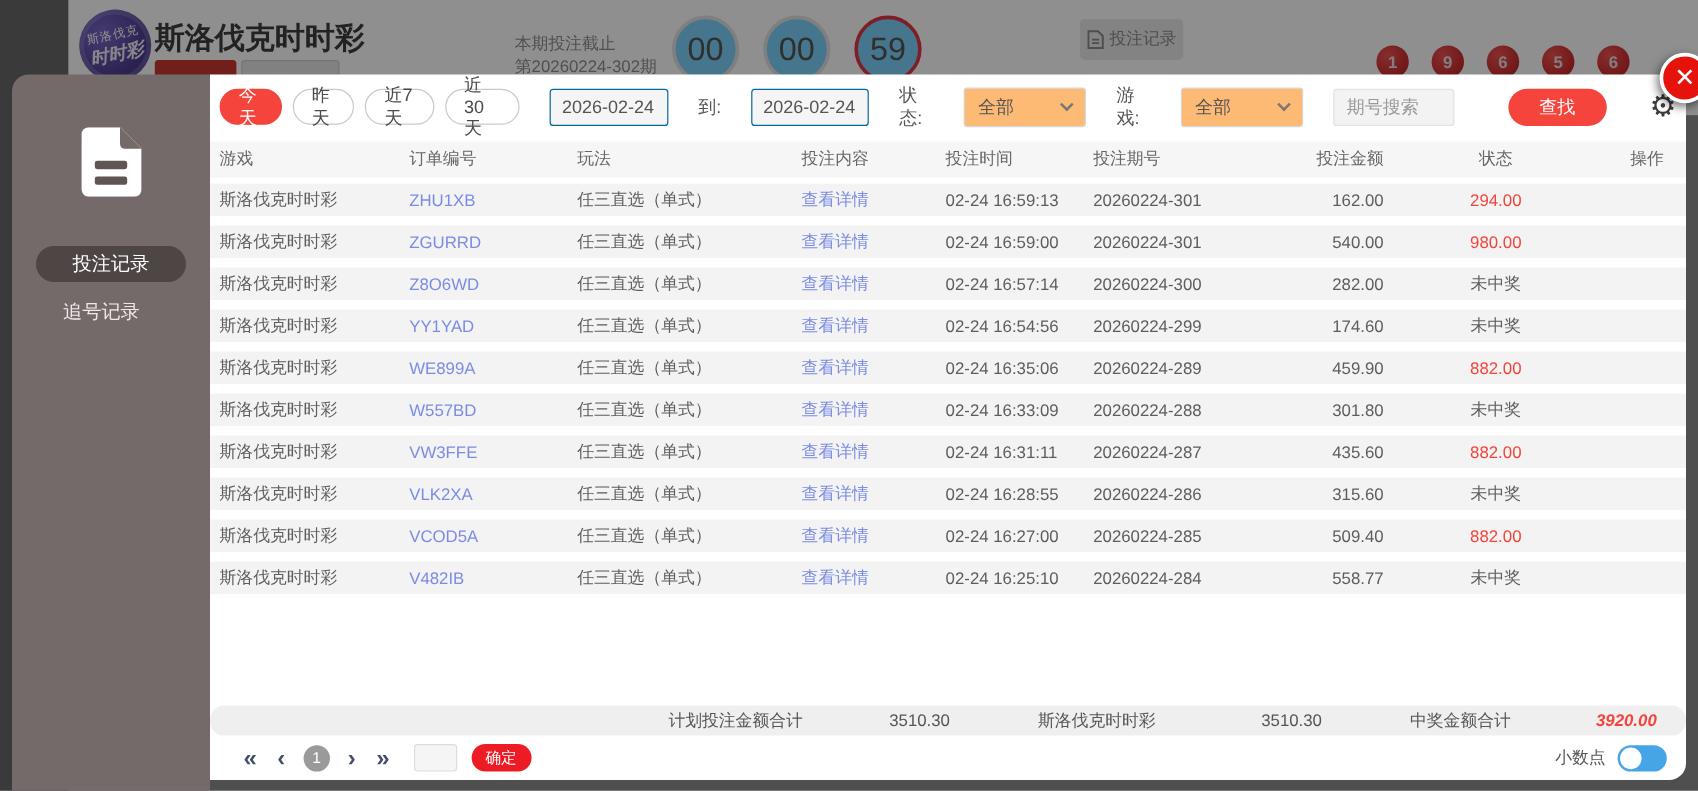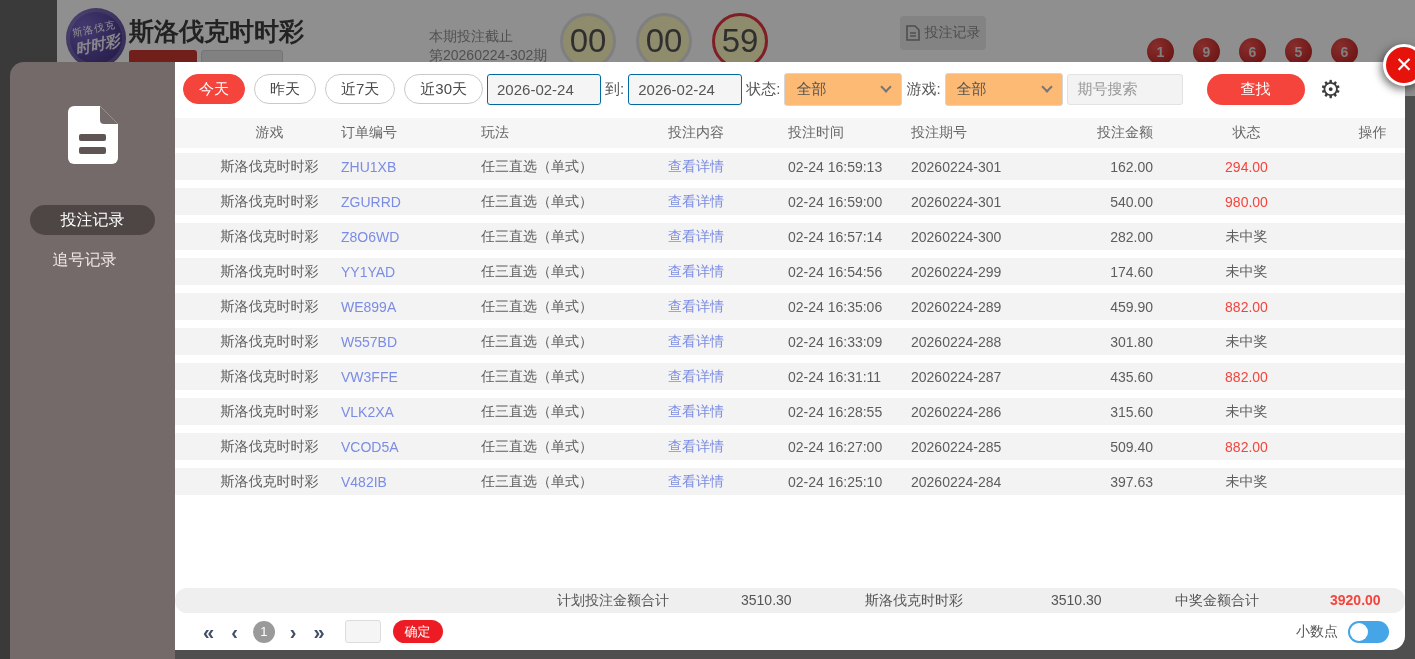--- a/index.html
+++ b/index.html
@@ -12,66 +12,66 @@
   .logo-badge { position:absolute; left:9px; top:8px; width:60px; height:60px; border-radius:50%;
     background:radial-gradient(circle at 35% 30%, #7a68c8, #4a3a8d 70%); display:flex; flex-direction:column;
     align-items:center; justify-content:center; color:#fff; transform:rotate(-12deg); box-shadow:inset 0 0 0 4px rgba(255,255,255,.15);}
   .logo-line1 { font-size:10px; letter-spacing:1px; }
   .logo-line2 { font-size:15px; font-style:italic; font-weight:bold; color:#f3eef8; }
   .lottery-title { position:absolute; left:72px; top:15px; font-size:25px; font-weight:bold; color:#3e3e3e; }
   .hdr-btn-red { position:absolute; left:72px; top:50px; width:68px; height:30px; background:#c9382f; border-radius:3px; }
   .hdr-btn-gray { position:absolute; left:144px; top:50px; width:82px; height:30px; background:#e6e6e6; border:1px solid #cfcfcf; border-radius:3px; }
   .deadline { position:absolute; left:372px; top:27px; font-size:14px; color:#8f8f8f; line-height:19px; }
   .countdown { position:absolute; left:503px; top:13px; display:flex; gap:20px; }
-  .cd-circle { width:56px; height:56px; border-radius:50%; border:3px solid #e3e3e3; display:flex; align-items:center; justify-content:center; font-size:33px; color:#555; background:#fef9c3; }
+  .cd-circle { width:56px; height:56px; border-radius:50%; border:3px solid #e3e3e3; display:flex; align-items:center; justify-content:center; font-size:27px; color:#555; background:#7dd3fc; }
   .cd-circle.hot { border-color:#e23744; }
   .hdr-record-btn { position:absolute; left:843px; top:16px; width:86px; height:34px; background:#e9e9e9; border-radius:4px; display:flex; align-items:center; justify-content:center; gap:5px; font-size:14px; color:#8b8b8b; }
   .last-draw-label { position:absolute; left:956px; top:39px; font-size:14px; color:#6c6c6c;margin-top:40px; }
   .balls { position:absolute; left:1090px; top:38px; display:flex; gap:19px; }
   .ball { width:27px; height:27px; border-radius:50%; background:radial-gradient(circle at 35% 30%, #ef5350, #b71c1c); color:#e8e0e0; font-size:14px; font-weight:bold; display:flex; align-items:center; justify-content:center; }
 
   .dim { position:absolute; inset:0; background:rgba(0,0,0,0.44); }
 
   
   .m-sidebar { position:absolute; left:10px; top:62px; width:165px; bottom:0; background:#756a6a; border-radius:14px 0 0 0; z-index:10; }
   .m-doc-icon { position:absolute; left:56px; top:44px; }
   .side-pill { position:absolute; left:20px; top:143px; width:125px; height:30px; border-radius:16px; background:#4e4545; color:#fff; font-size:16px; display:flex; align-items:center; justify-content:center; cursor:pointer; }
   .side-item { position:absolute; left:0; top:185px; width:149px; height:26px; color:#efe8e8; font-size:16px; display:flex; align-items:center; justify-content:center; cursor:pointer; }
 
   
   .modal { position:absolute; left:175px; top:62px; width:1230px; height:588px; background:#fff; border-radius:0 14px 14px 0; z-index:10; }
   .close-x { position:absolute; left:1383px; top:44px; width:42px; height:42px; border-radius:50%; background:#e6120c; border:3px solid #fff; box-shadow:-2px 3px 8px rgba(0,0,0,.55); color:#fff; font-size:21px; font-weight:bold; display:flex; align-items:center; justify-content:center; z-index:30; cursor:pointer; }
 
   
-  .filterbar { position:absolute; top:8px; left:8px; right:8px; height:38px; display:flex; align-items:center; gap:4px; }
+  .filterbar { position:absolute; top:8px; left:8px; right:8px; height:38px; display:flex; align-items:center; gap:25px; }
   .pill { height:30px; padding:0 15px; border-radius:16px; font-size:15px; display:flex; align-items:center; cursor:pointer; background:#fff; border:1px solid #c9c9c9; color:#4a4a4a; }
   .pill.active { background:#f4443c; border-color:#f4443c; color:#fff; }
   .date-input { width:114px; height:31px; background:#f5f5f5; border:1px solid #0369a1; border-radius:3px; padding:0 9px; font-size:15px; color:#555; display:flex; align-items:center; }
   .flabel { font-size:15px; color:#555; }
   .select { width:118px; height:33px; background:#fdba74; border:1px solid #d6d6d6; border-radius:3px; padding:0 11px; font-size:15px; color:#555; display:flex; align-items:center; justify-content:space-between; cursor:pointer; }
   .chev { width:8px; height:8px; border-right:2px solid #777; border-bottom:2px solid #777; transform:rotate(45deg); margin-top:-4px; }
   .search-input { width:116px; height:31px; background:#f3f3f3; border:1px solid #e2e2e2; border-radius:3px; padding:0 10px; font-size:15px; color:#999; display:flex; align-items:center; }
   .find-btn { margin-left:20px; width:98px; height:31px; border-radius:16px; background:#f4443c; color:#ffffff; font-size:15px; border:none; display:flex; align-items:center; justify-content:center; cursor:pointer; }
   .gear { margin-left:11px; font-size:25px; color:#3c3c3c; cursor:pointer; line-height:1; }
 
   
   .grid-row { display:grid; grid-template-columns:166px 140px 187px 120px 123px 152px 90px 187px 1fr; align-items:center; font-size:14px; }
-  .grid-row > :nth-child(1) { padding-left:23px;text-align:center; }
+  .grid-row > :nth-child(1) { padding-left:8px; }
   .grid-row > :nth-child(7) { text-align:right; }
   .grid-row > :nth-child(8), .grid-row > :nth-child(9) { text-align:center; }
   .thead { position:absolute; top:56px; left:0; right:0; height:30px; background:#f6f6f6; color:#666; }
   .tbody { position:absolute; top:91px; left:0; right:0; }
   .trow { height:27px; margin-bottom:8px; background:#f3f3f3; color:#5d5d5d; }
   .link { color:#7b8ce4; cursor:pointer; }
   .won { color:#f4443c; }
 
   
   .summary { position:absolute; top:526px; left:0; right:0; height:25px; background:#efefef; font-size:14px; color:#555;border-radius:12px; }
   .summary span { position:absolute; top:4px; }
-  .sum-win { color:#f4443c; font-weight:bold; }
+  .sum-win { color:#f4443c; font-weight:bold;font-style:italic; }
   .pagebar { position:absolute; top:551px; left:0; right:0; height:37px; display:flex; align-items:center; }
   .pg-ico { color:#44506a; font-size:20px; font-weight:bold; cursor:pointer; line-height:1; }
   .pg-circle { width:22px; height:22px; border-radius:50%; background:#9a9a9a; color:#fff; font-size:13px; display:flex; align-items:center; justify-content:center; cursor:pointer; }
   .pg-input { width:36px; height:23px; background:#f5f5f5; border:1px solid #ddd; border-radius:3px; margin-left:20px; }
   .pg-ok { margin-left:12px; height:23px; padding:0 12px; border-radius:12px; background:#ed1c24; color:#fff; font-size:13px; border:none; display:flex; align-items:center; cursor:pointer;text-align:right; }
   .dec-label { margin-left:auto; font-size:14px; color:#555; }
   .toggle { width:41px; height:22px; border-radius:11px; background:#45a5e6; margin:0 16px 0 10px; position:relative; cursor:pointer; }
   .toggle .knob { position:absolute; left:2px; top:2px; width:18px; height:18px; border-radius:50%; background:#fff; }
 </style>
 </head>
@@ -272,21 +272,21 @@
     <span></span>
   </div>
 
   <div class="trow grid-row">
     <span>斯洛伐克时时彩</span>
     <span class="link">V482IB</span>
     <span>任三直选（单式）</span>
     <span class="link">查看详情</span>
     <span>02-24 16:25:10</span>
     <span>20260224-284</span>
-    <span>397.63</span>
+    <span>558.77</span>
     <span>未中奖</span>
     <span></span>
   </div>
 </div>
 
   <div class="summary">
     <span style="left:382px">计划投注金额合计</span>
     <span style="left:566px">3510.30</span>
     <span style="left:690px">斯洛伐克时时彩</span>
     <span style="left:876px">3510.30</span>

